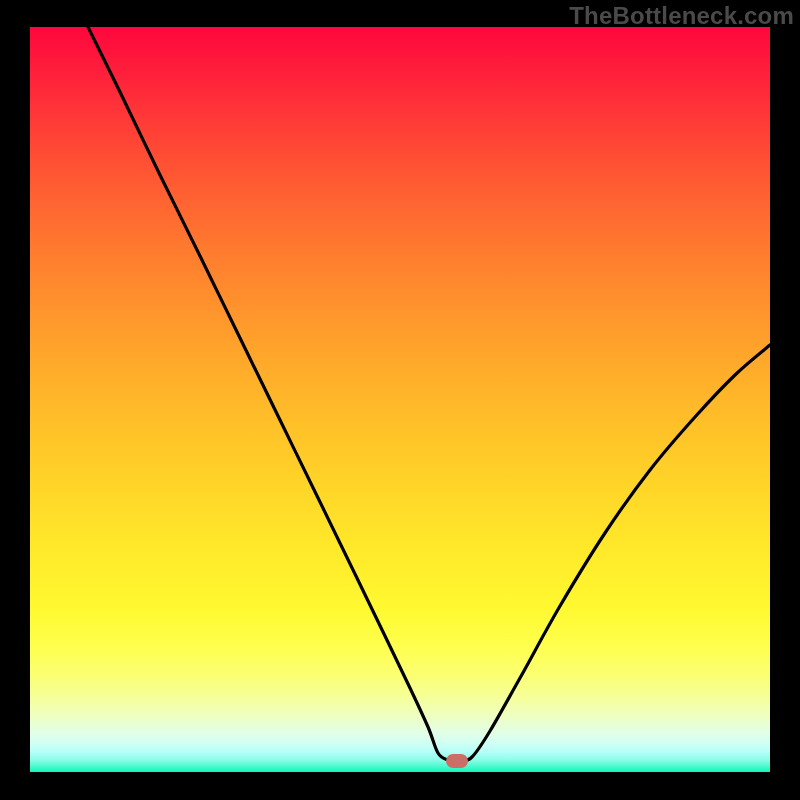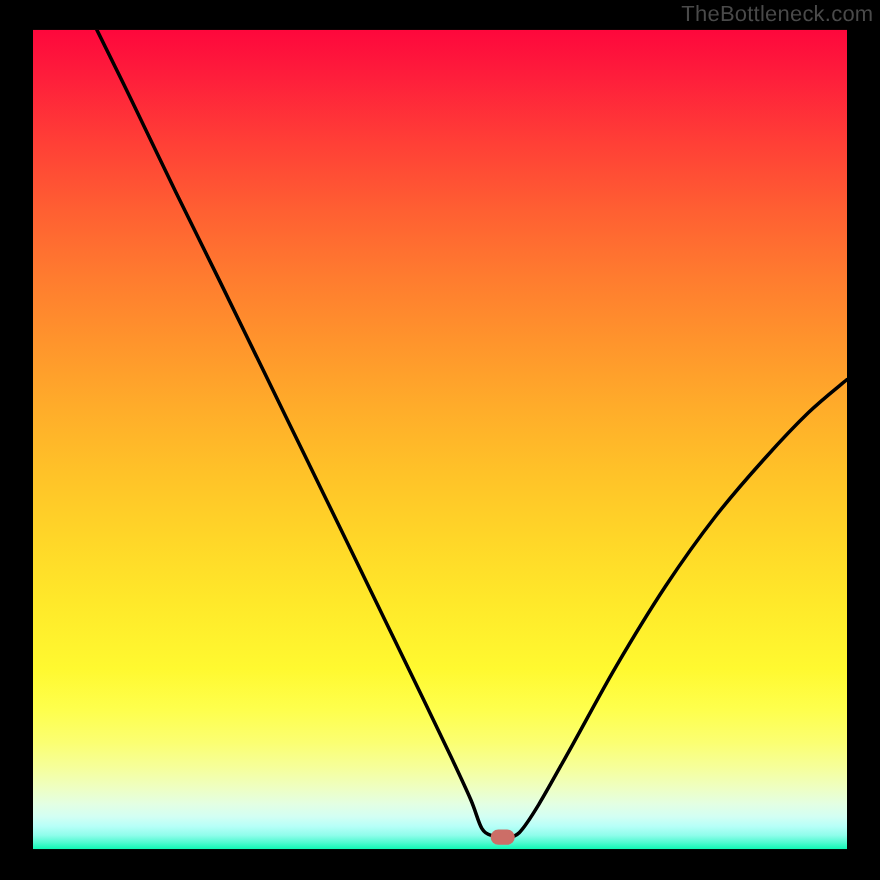--- a/index.html
+++ b/index.html
@@ -14,22 +14,22 @@
   .frame {
     position: relative;
     width: 800px;
     height: 800px;
   }
   .watermark {
     position: absolute;
     top: 2px;
     right: 6px;
     color: #4a4a4a;
-    font-size: 20px;
-    font-weight: 400;
+    font-size: 24px;
+    font-weight: 700;
     letter-spacing: 0.2px;
     z-index: 10;
   }
   .plot-area {
     position: absolute;
     left: 30px;
     top: 27px;
     width: 740px;
     height: 745px;
     overflow: hidden;

